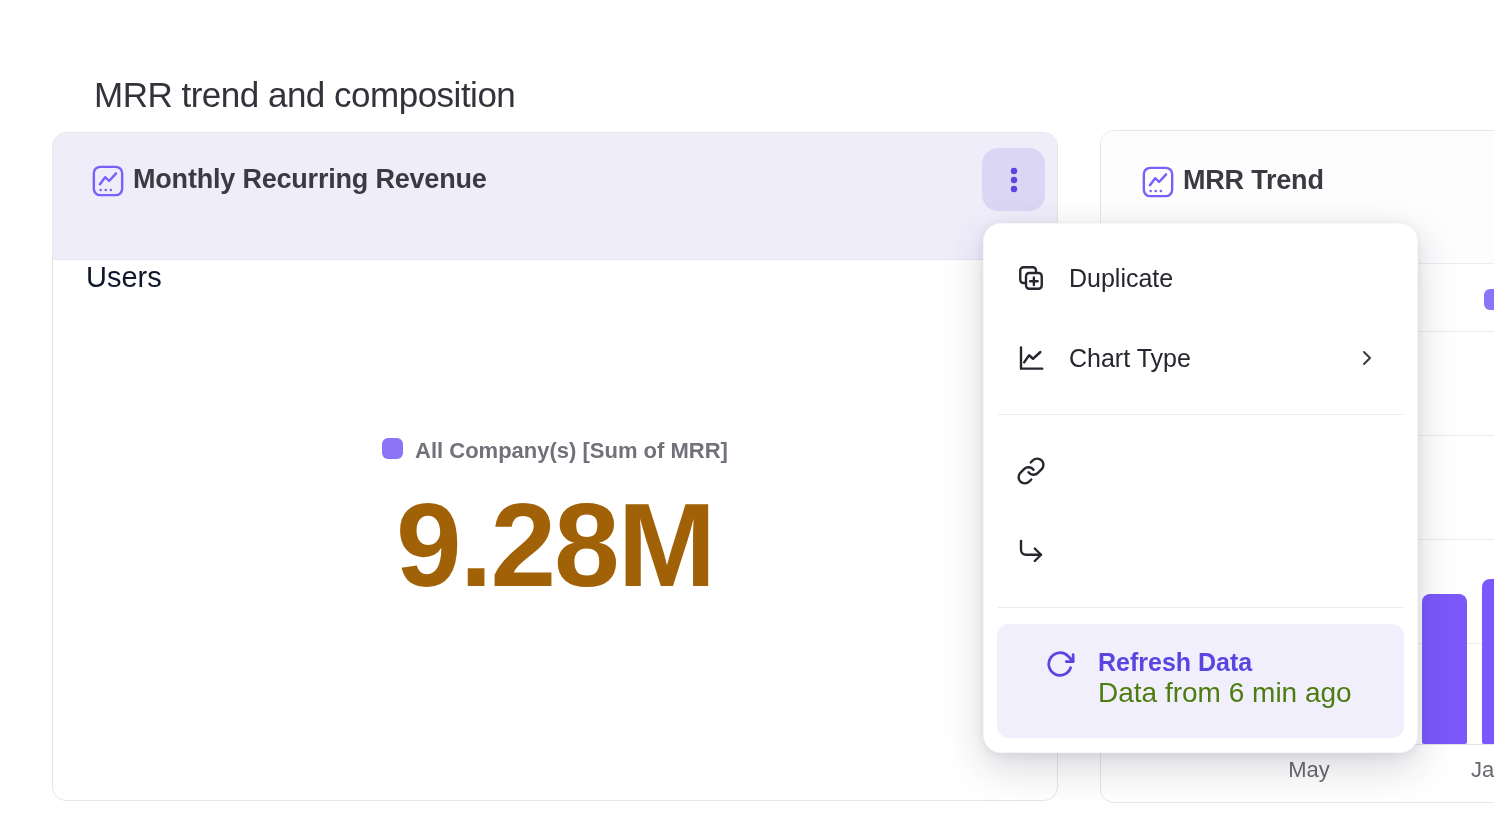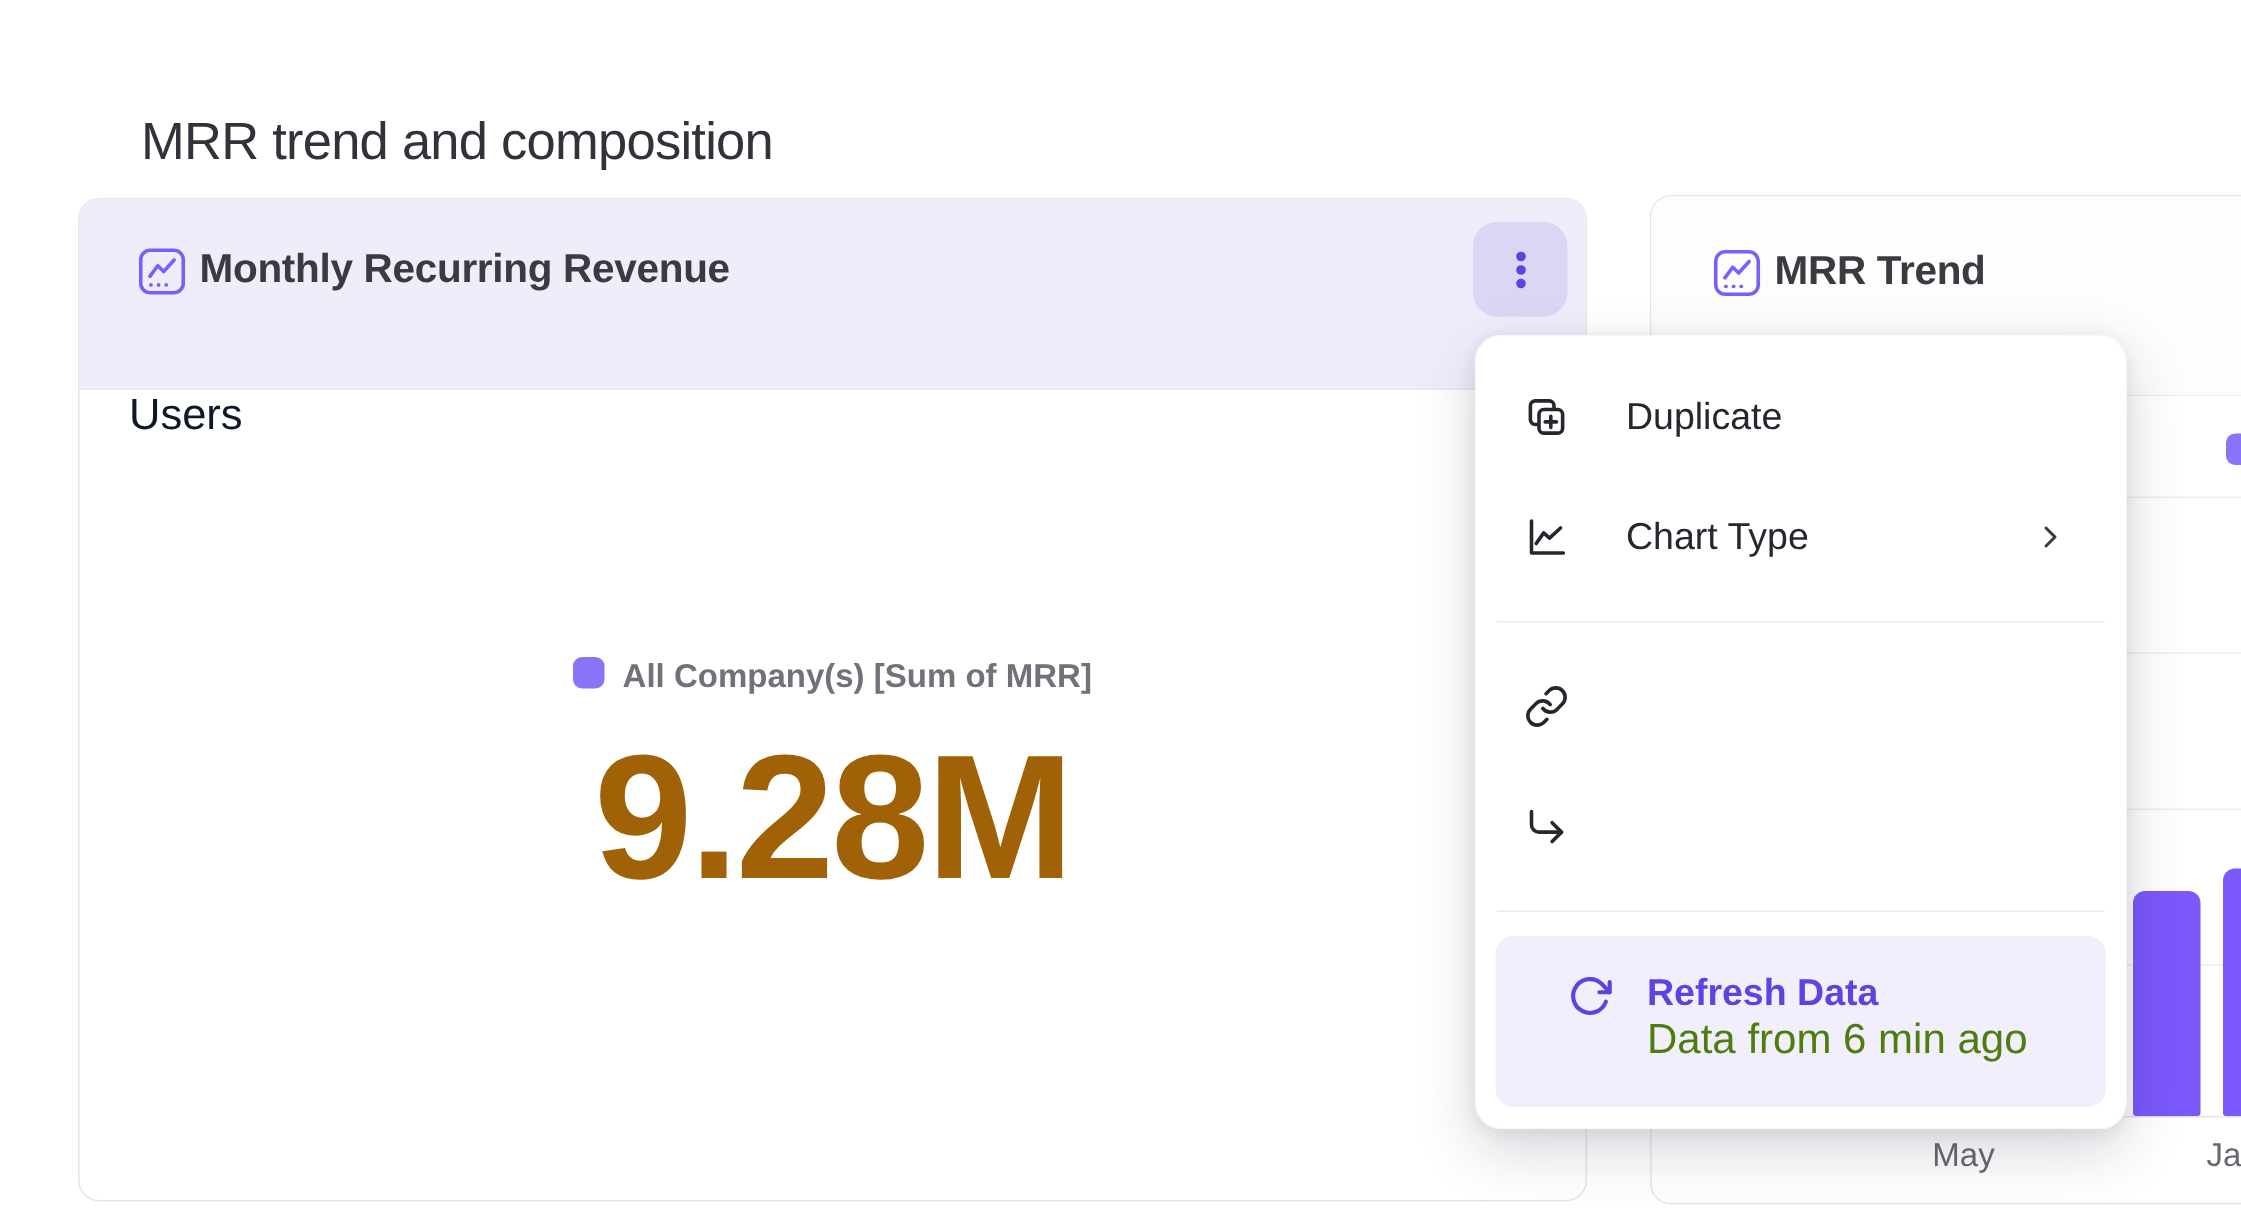--- a/index.html
+++ b/index.html
@@ -47,21 +47,21 @@
   .bar { position:absolute; background:#7a58fa; border-radius:8px 8px 2px 2px; }
   .x-label { position:absolute; font-size:22px; color:#68686f; white-space:nowrap; }
   .x-label-october { left:208px; top:493px; transform:translateX(-50%); }
   .x-label-ja { left:370px; top:493px; }
 
   
   .menu { position:absolute; left:983px; top:223px; width:435px; z-index:10;
           background:#ffffff; border-radius:18px; padding:14px 0;
           box-shadow:0 14px 40px rgba(35,35,60,0.18), 0 2px 10px rgba(35,35,60,0.08);
           border:1px solid rgba(0,0,0,0.03); }
-  .menu-item { height:80px; display:flex; align-items:center; gap:38px;
+  .menu-item { height:80px; display:flex; align-items:center; gap:23px;
                padding:0 38px 0 32px; cursor:pointer; background:transparent; border:none;
                width:100%; text-align:left; font-family:inherit; }
   .menu-item .mi-icon { width:30px; height:30px; flex:0 0 30px; display:block; }
   .menu-item .mi-label { font-size:25px; font-weight:500; color:#26262e; flex:1; }
   .menu-item .mi-chevron { width:24px; height:24px; display:block; }
   .menu-divider { height:1px; background:#ebebee; margin:16px 14px; }
 
   .menu-refresh { margin:14px 13px 0; height:114px; background:#f1effc; border-radius:12px;
                   display:flex; gap:23px; padding:24px 0 0 48px; cursor:pointer; border:none;
                   width:calc(100% - 26px); text-align:left; font-family:inherit; }

